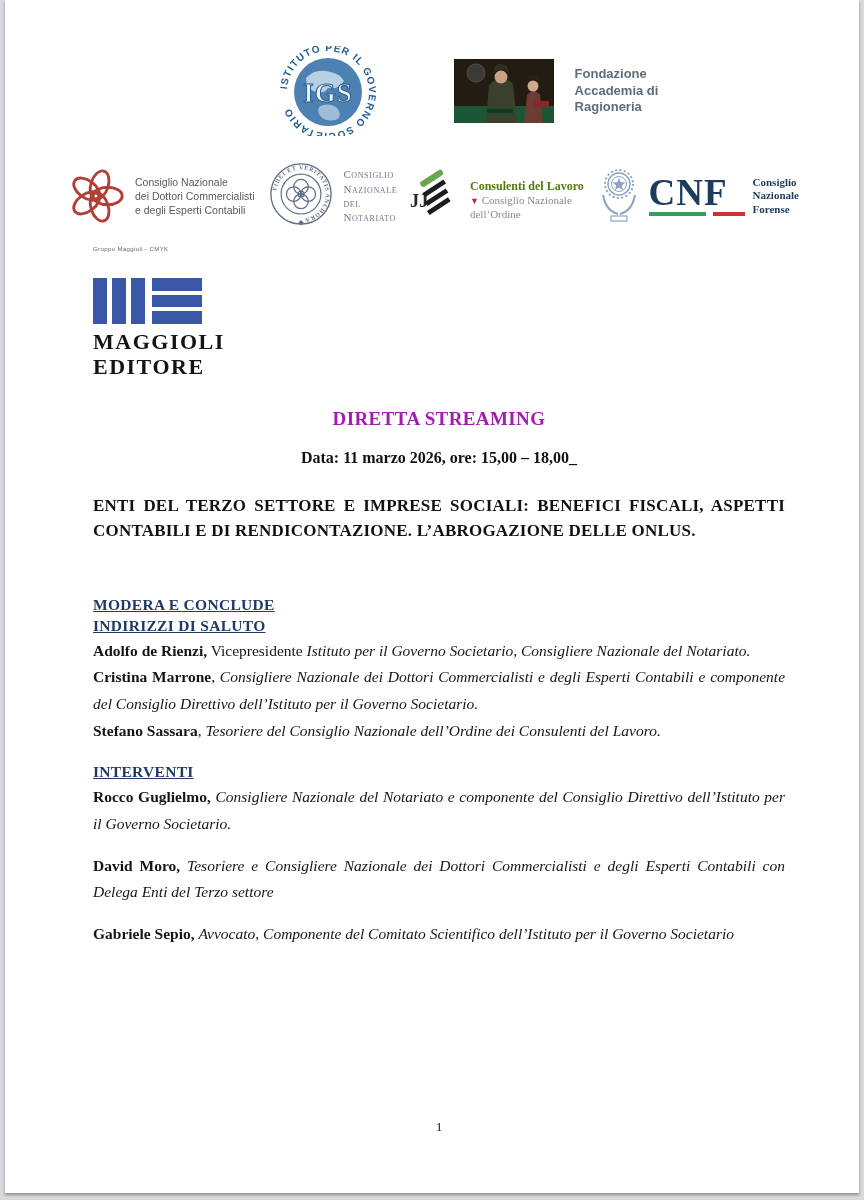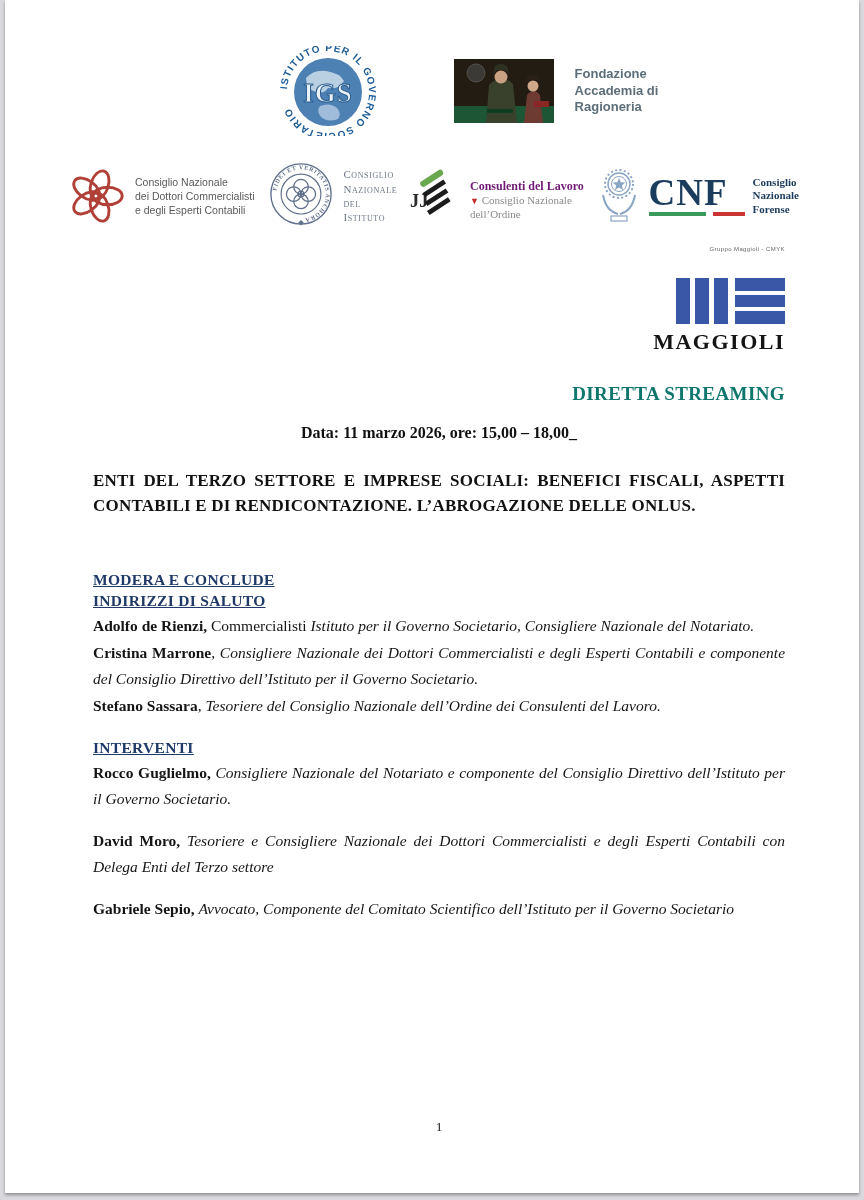--- a/index.html
+++ b/index.html
@@ -12,38 +12,38 @@
   }
   
   .row1 { display:flex; justify-content:center; align-items:center; gap:74px; padding-left:56px; }
   .fond { display:flex; align-items:center; gap:21px; }
   .fond-text { font-family:"Liberation Sans","DejaVu Sans",sans-serif; font-weight:bold; font-size:13px; line-height:1.3; color:#5c6e79; }
   .row2 { display:flex; justify-content:space-between; align-items:center; margin:26px -14px 0 -28px; }
   .logo-item { display:flex; align-items:center; gap:8px; }
   .comm-text { font-family:"Liberation Sans","DejaVu Sans",sans-serif; font-size:10.5px; line-height:1.35; color:#5a5a5a; }
   .not-text { font-size:11px; line-height:1.3; color:#6e7888; font-variant:small-caps; letter-spacing:.6px; }
   .cdl-text { font-size:11px; line-height:1.25; color:#8a8a8a; }
-  .cdl-line1 { font-weight:bold; font-size:12px; color:#701a75;margin-top:8px; }
+  .cdl-line1 { font-weight:bold; font-size:12px; color:#4d7c0f;margin-top:8px; }
   .cdl-tri { color:#c22a2a; font-size:9px; }
   .cnf-word { font-size:37px; font-weight:bold; color:#1c3c5e; letter-spacing:1px; line-height:.9; }
   .cnf-bars { display:flex; gap:7px; margin-top:3px; }
   .cnf-bar-green { width:57px; height:4px; background:#3a9a5c; }
   .cnf-bar-red { width:32px; height:4px; background:#cc3333; }
   .cnf-text { font-size:11px; font-weight:bold; line-height:1.2; color:#1c3c5e; }
   
-  .mag-block { text-align:right; margin-top:16px; }
+  .mag-block { text-align:left; margin-top:16px; }
   .print-note { font-size:6px; color:#666; letter-spacing:.4px; font-family:"Liberation Sans",sans-serif; }
   .mag-mark { display:inline-flex; gap:7px; margin-top:26px; }
   .mag-v-group { display:flex; gap:5px; }
   .mag-v { width:14px; height:46px; background:#3a57a7; }
   .mag-h-group { display:flex; flex-direction:column; gap:4px; }
   .mag-h { width:50px; height:12.6px; background:#3a57a7; }
   .mag-name { font-weight:bold; font-size:22px; letter-spacing:1.5px; line-height:.95; color:#141414; margin-top:4px; }
   
-  .stream-label { text-align:right; font-weight:bold; font-size:19px; letter-spacing:.4px; margin-top:30px; color:#0f766e; }
+  .stream-label { text-align:center; font-weight:bold; font-size:19px; letter-spacing:.4px; margin-top:30px; color:#a21caf; }
   .date-line { text-align:center; font-weight:bold; font-size:16px; margin-top:19px; color:#111; }
   .title { font-weight:bold; font-size:17px; line-height:1.5; text-align:justify; margin-top:26px; color:#111; letter-spacing:.2px; }
   
   .section { }
   .sec-modera { margin-top:52px; }
   .sec-indirizzi { }
   .sec-interventi { margin-top:19px; }
   .sec-header { color:#1f3a68; font-weight:bold; font-size:15.5px; text-decoration:underline; letter-spacing:.3px; margin-bottom:3px; }
   .person { font-size:15.5px; line-height:1.72; text-align:justify; color:#151515; }
   .sec-interventi .person { margin-bottom:15px; }
@@ -129,21 +129,21 @@
           <circle cx="27.5" cy="33" r="7.5"></circle>
           <circle cx="42.5" cy="33" r="7.5"></circle>
           <circle cx="35" cy="33" r="3"></circle>
         </g>
         <rect x="33" y="60.5" width="4" height="4" transform="rotate(45 35 62.5)" fill="#5f6f8a"></rect>
       </svg>
       <div class="not-text">
         <div>Consiglio</div>
         <div>Nazionale</div>
         <div>del</div>
-        <div>Istituto</div>
+        <div>Notariato</div>
       </div>
     </div>
 
     <div class="logo-item">
       <svg width="52" height="60" viewBox="0 0 54 62">
         <text x="0" y="42" font-size="19" font-weight="bold" fill="#2a2a2a">JJ</text>
         <g transform="rotate(-33 32 30)">
           <rect x="20" y="7" width="27" height="6.5" rx="3" fill="#6aa84f"></rect>
           <rect x="17" y="18" width="26" height="5" fill="#1c1c1c"></rect>
           <rect x="14" y="27" width="26" height="5" fill="#1c1c1c"></rect>
@@ -192,33 +192,34 @@
           <div class="mag-v"></div>
           <div class="mag-v"></div>
       </div>
       <div class="mag-h-group">
         <div class="mag-h"></div>
           <div class="mag-h"></div>
           <div class="mag-h"></div>
       </div>
     </div>
     <div class="mag-name">MAGGIOLI</div>
+    <div class="mag-name">EDITORE</div>
   </div>
 
   <div class="stream-label">DIRETTA STREAMING</div>
   <div class="date-line">Data: 11 marzo 2026, ore: 15,00 – 18,00_</div>
   <p class="title">ENTI DEL TERZO SETTORE E IMPRESE SOCIALI: BENEFICI FISCALI, ASPETTI CONTABILI E DI RENDICONTAZIONE. L’ABROGAZIONE DELLE ONLUS.</p>
 
   <div class="section sec-modera">
     <div class="sec-header">MODERA E CONCLUDE</div>
   </div>
 
   <div class="section sec-indirizzi">
     <div class="sec-header">INDIRIZZI DI SALUTO</div>
-    <p class="person"><strong class="p-name">Adolfo de Rienzi,</strong><span> Commercialisti </span><em class="p-role">Istituto per il Governo Societario, Consigliere Nazionale del Notariato.</em></p>
+    <p class="person"><strong class="p-name">Adolfo de Rienzi,</strong><span> Vicepresidente </span><em class="p-role">Istituto per il Governo Societario, Consigliere Nazionale del Notariato.</em></p>
     <p class="person"><strong class="p-name">Cristina Marrone</strong><span>, </span><em class="p-role">Consigliere Nazionale dei Dottori Commercialisti e degli Esperti Contabili e componente del Consiglio Direttivo dell’Istituto per il Governo Societario.</em></p>
     <p class="person"><strong class="p-name">Stefano Sassara</strong><span>, </span><em class="p-role">Tesoriere del Consiglio Nazionale dell’Ordine dei Consulenti del Lavoro.</em></p>
   </div>
 
   <div class="section sec-interventi">
     <div class="sec-header">INTERVENTI</div>
     <p class="person"><strong class="p-name">Rocco Guglielmo,</strong><span> </span><em class="p-role">Consigliere Nazionale del Notariato e componente del Consiglio Direttivo dell’Istituto per il Governo Societario.</em></p>
     <p class="person"><strong class="p-name">David Moro,</strong><span> </span><em class="p-role">Tesoriere e Consigliere Nazionale dei Dottori Commercialisti e degli Esperti Contabili con Delega Enti del Terzo settore</em></p>
     <p class="person"><strong class="p-name">Gabriele Sepio,</strong><span> </span><em class="p-role">Avvocato, Componente del Comitato Scientifico dell’Istituto per il Governo Societario</em></p>
   </div>

